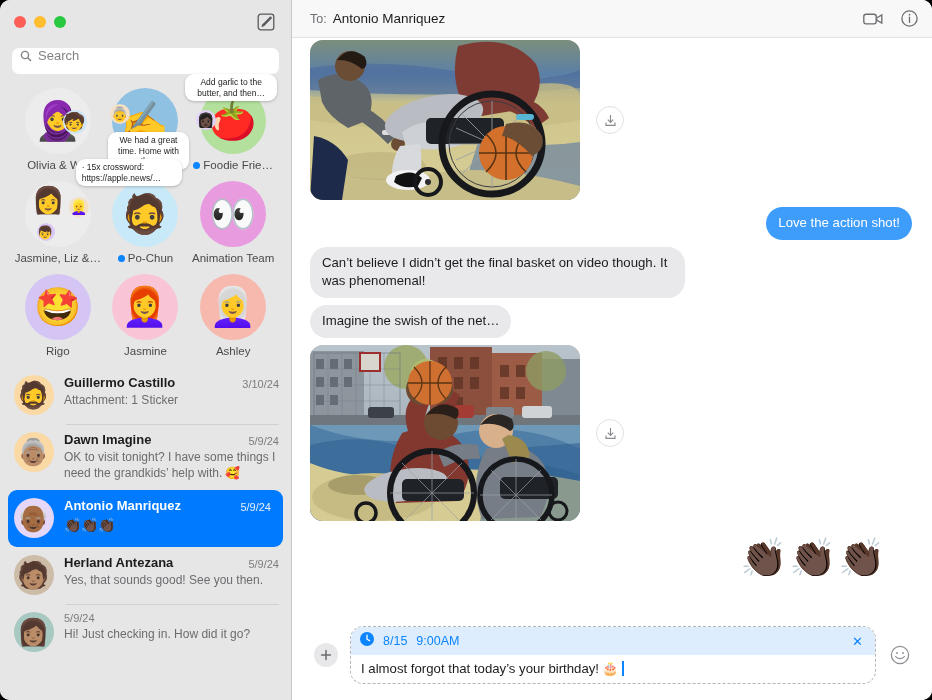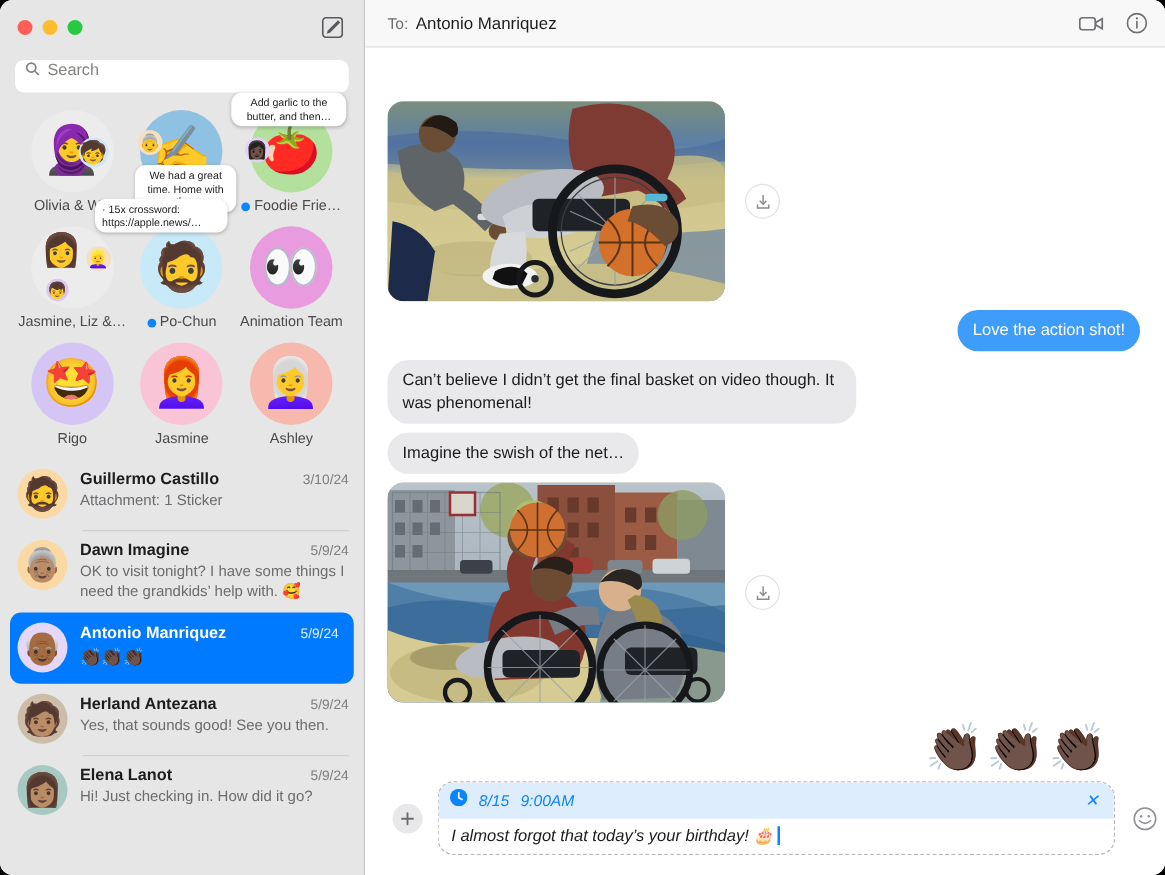--- a/index.html
+++ b/index.html
@@ -170,21 +170,20 @@
   .to-lbl { font-size: 12.5px; color: #6e6e73; margin-right: 6px; }
   .to-name { font-size: 13.5px; color: #1c1c1e; }
   .hdr-actions { margin-left: auto; display: flex; gap: 18px; align-items: center; }
   .hdr-btn { cursor: pointer; display: flex; align-items: center; }
 
   .thread {
     flex: 1 1 auto;
     padding: 40px 20px 6px 18px;
     overflow: hidden;
     position: relative;
-    margin-top: 41px;
   }
   .row { display: flex; margin-bottom: 7px; align-items: flex-start; }
   .row.out { justify-content: flex-end; }
   .bub {
     max-width: 375px;
     padding: 7px 12px 8px;
     border-radius: 17px;
     font-size: 13.2px; line-height: 1.37;
     position: relative;
   }
@@ -212,22 +211,21 @@
   .sticker-row {
     display: flex; justify-content: flex-end;
     gap: 2px; font-size: 38px; line-height: 1;
     margin-top: 18px; padding-right: 26px;
   }
 
   
   .composer {
     flex: 0 0 auto;
     display: flex; align-items: center; gap: 12px;
-    padding: 8px 4px 16px 22px;
-    font-style: italic;
+    padding: 8px 20px 16px 22px;
   }
   .plus-btn, .emoji-btn {
     width: 24px; height: 24px; border-radius: 50%;
     display: flex; align-items: center; justify-content: center;
     cursor: pointer; flex: 0 0 24px;
   }
   .plus-btn { background: #e8e8ea; }
   .input-shell {
     flex: 1 1 auto;
     border: 1.6px dashed #b6b6b8;
@@ -393,21 +391,20 @@
               <div class="c-name">Herland Antezana</div>
               <div class="c-date">5/9/24</div>
             </div>
             <div class="c-prev">Yes, that sounds good! See you then.</div>
           </div>
         </div>
         <div class="convo">
           <div class="c-av" style="background: rgb(168, 200, 194);">👩🏽</div>
           <div class="c-body">
             <div class="c-top">
-              <div class="c-name">Elena Lanot</div>
               <div class="c-date">5/9/24</div>
             </div>
             <div class="c-prev">Hi! Just checking in. How did it go?</div>
           </div>
         </div>
       </div>
   </div>
 
   <div class="main">
 

